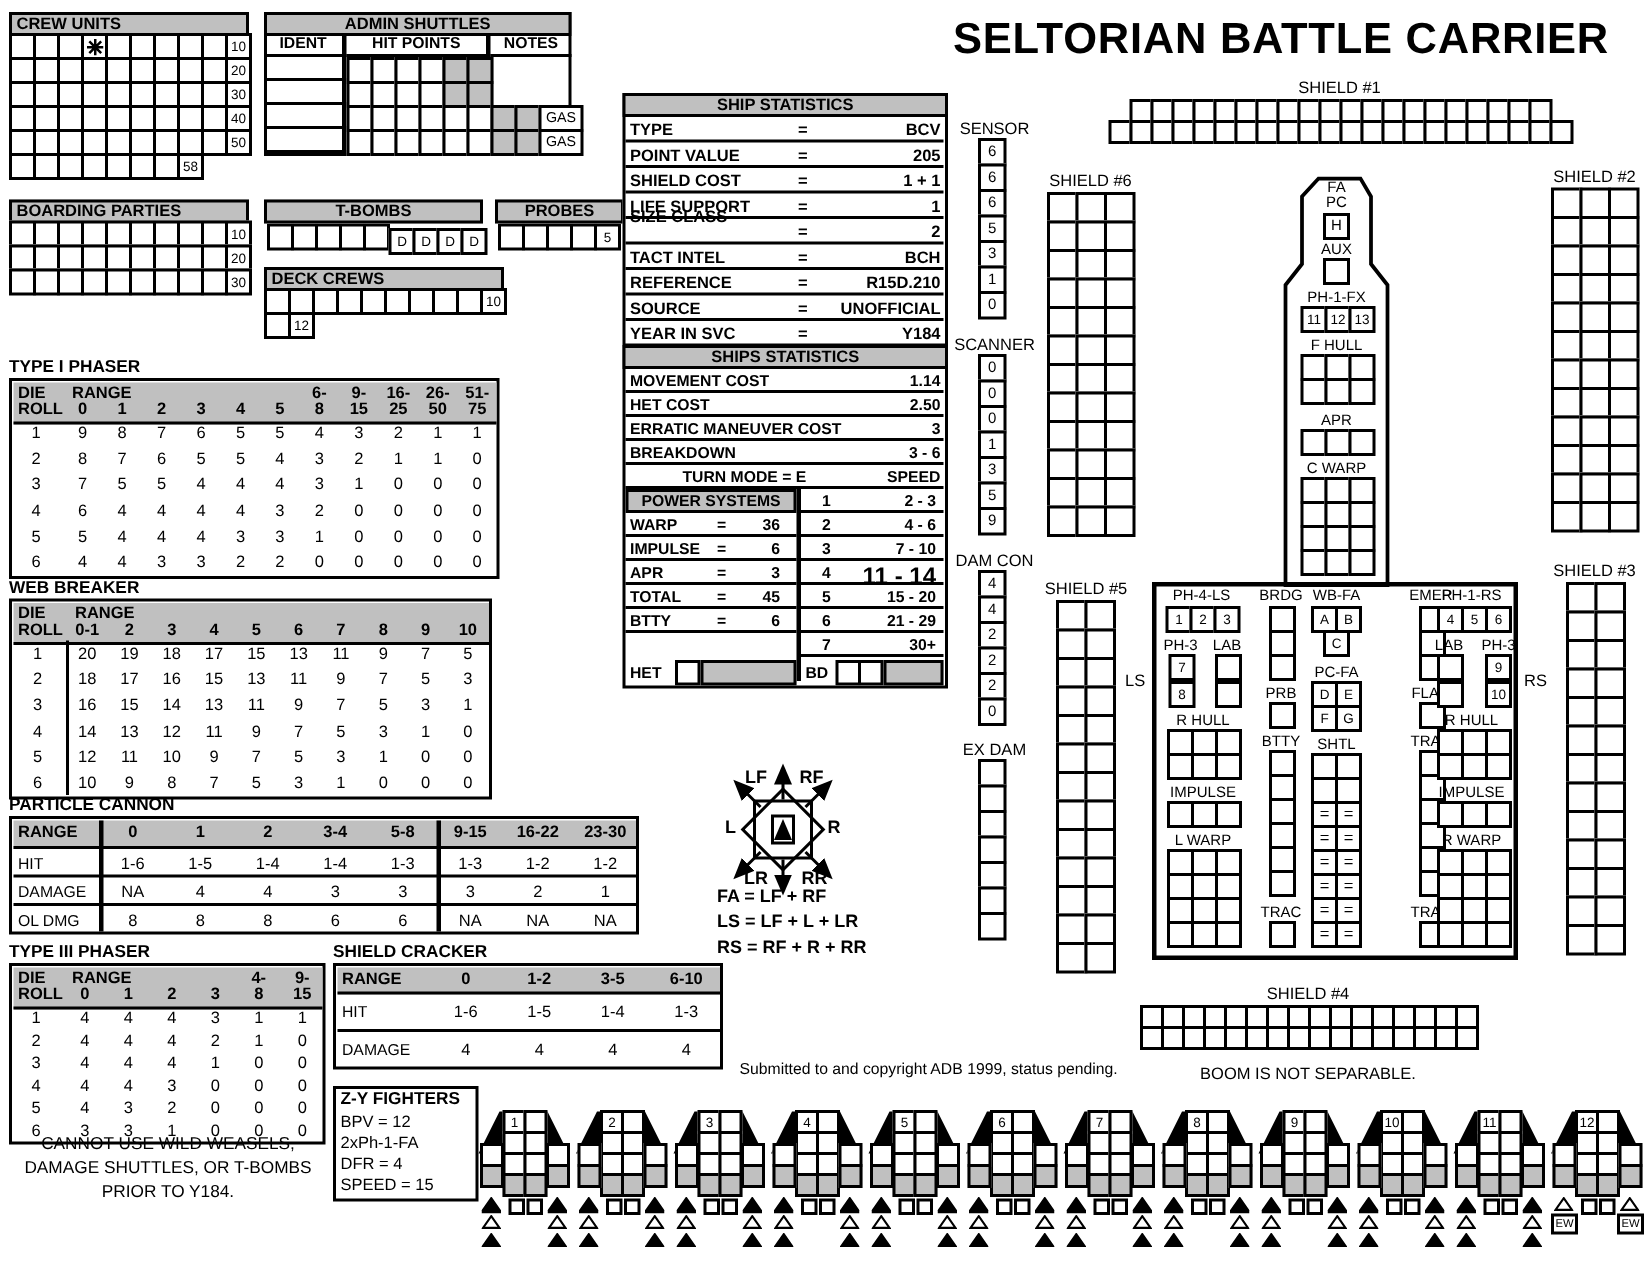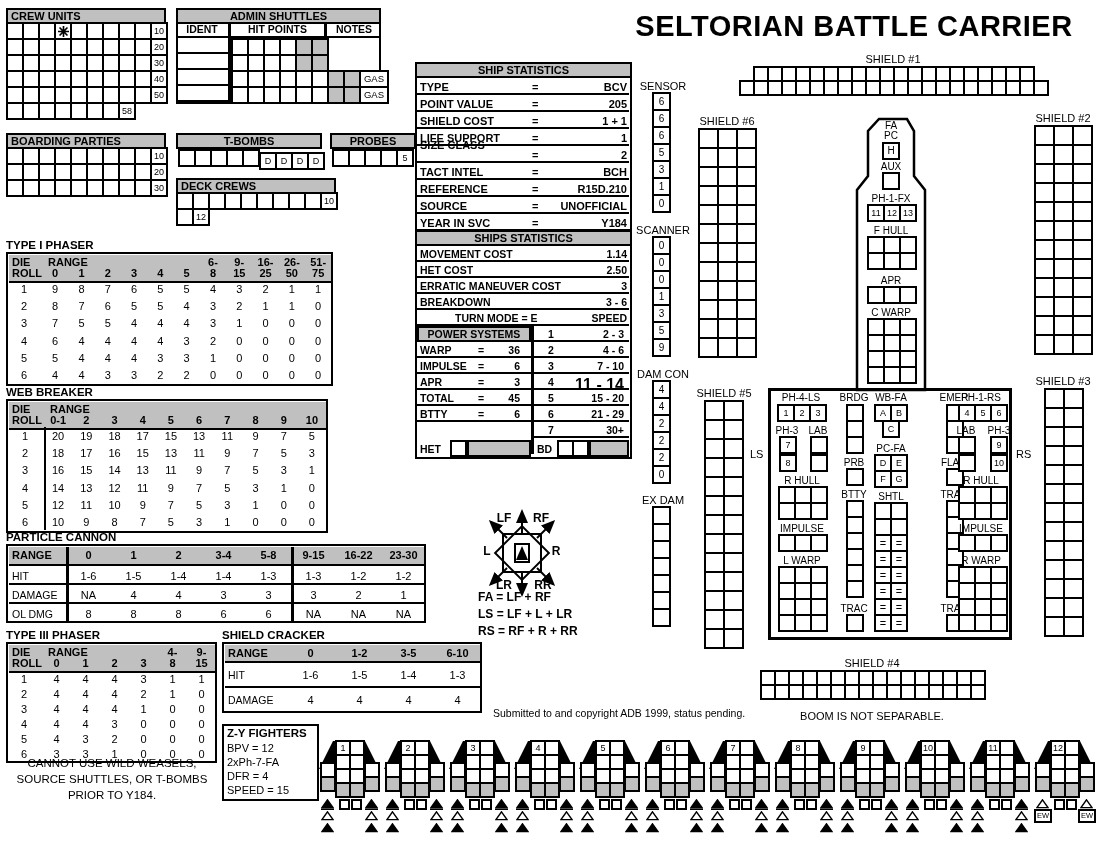--- a/index.html
+++ b/index.html
@@ -619,25 +619,25 @@
       <div class="lbl c" style="position: absolute; left: 457.5px; top: 669.5px; font-size: 11px;">1-3</div>
       <div class="abs" style="left: 224.5px; top: 685.5px; width: 255px; height: 2.5px; background: rgb(0, 0, 0);"></div>
       <div class="lbl" style="position: absolute; left: 228px; top: 694.5px; font-size: 10.5px;">DAMAGE</div>
       <div class="lbl c" style="position: absolute; left: 310.5px; top: 694.5px; font-size: 11px;">4</div>
       <div class="lbl c" style="position: absolute; left: 359.5px; top: 694.5px; font-size: 11px;">4</div>
       <div class="lbl c" style="position: absolute; left: 408.5px; top: 694.5px; font-size: 11px;">4</div>
       <div class="lbl c" style="position: absolute; left: 457.5px; top: 694.5px; font-size: 11px;">4</div>
       <div class="abs" style="left: 222px; top: 724px; width: 97px; height: 77px; border: 2px solid rgb(0, 0, 0); box-sizing: border-box;"></div>
       <div class="lbl b" style="position: absolute; left: 227px; top: 728px; font-size: 11.5px;">Z-Y FIGHTERS</div>
       <div class="lbl" style="position: absolute; left: 227px; top: 743px; font-size: 11px;">BPV = 12</div>
-      <div class="lbl" style="position: absolute; left: 227px; top: 757px; font-size: 11px;">2xPh-7-FA</div>
+      <div class="lbl" style="position: absolute; left: 227px; top: 757px; font-size: 11px;">2xPh-1-FA</div>
       <div class="lbl" style="position: absolute; left: 227px; top: 771px; font-size: 11px;">DFR = 4</div>
       <div class="lbl" style="position: absolute; left: 227px; top: 785px; font-size: 11px;">SPEED = 15</div>
       <div class="lbl c" style="position: absolute; left: 112px; top: 758px; font-size: 11.5px;">CANNOT USE WILD WEASELS,</div>
-      <div class="lbl c" style="position: absolute; left: 112px; top: 774px; font-size: 11.5px;">SOURCE SHUTTLES, OR T-BOMBS</div>
+      <div class="lbl c" style="position: absolute; left: 112px; top: 774px; font-size: 11.5px;">DAMAGE SHUTTLES, OR T-BOMBS</div>
       <div class="lbl c" style="position: absolute; left: 112px; top: 790px; font-size: 11.5px;">PRIOR TO Y184.</div>
       <div class="lbl b" style="position: absolute; left: 478px; top: 591px; font-size: 12px;">FA = LF + RF</div>
       <div class="lbl b" style="position: absolute; left: 478px; top: 608px; font-size: 12px;">LS = LF + L + LR</div>
       <div class="lbl b" style="position: absolute; left: 478px; top: 625px; font-size: 12px;">RS = RF + R + RR</div>
       <div class="lbl b c" style="position: absolute; left: 504px; top: 512px; font-size: 12px;">LF</div>
       <div class="lbl b c" style="position: absolute; left: 541px; top: 512px; font-size: 12px;">RF</div>
       <div class="lbl b c" style="position: absolute; left: 487px; top: 545px; font-size: 12px;">L</div>
       <div class="lbl b c" style="position: absolute; left: 556px; top: 545px; font-size: 12px;">R</div>
       <div class="lbl b c" style="position: absolute; left: 504px; top: 579px; font-size: 12px;">LR</div>
       <div class="lbl b c" style="position: absolute; left: 543px; top: 579px; font-size: 12px;">RR</div>

